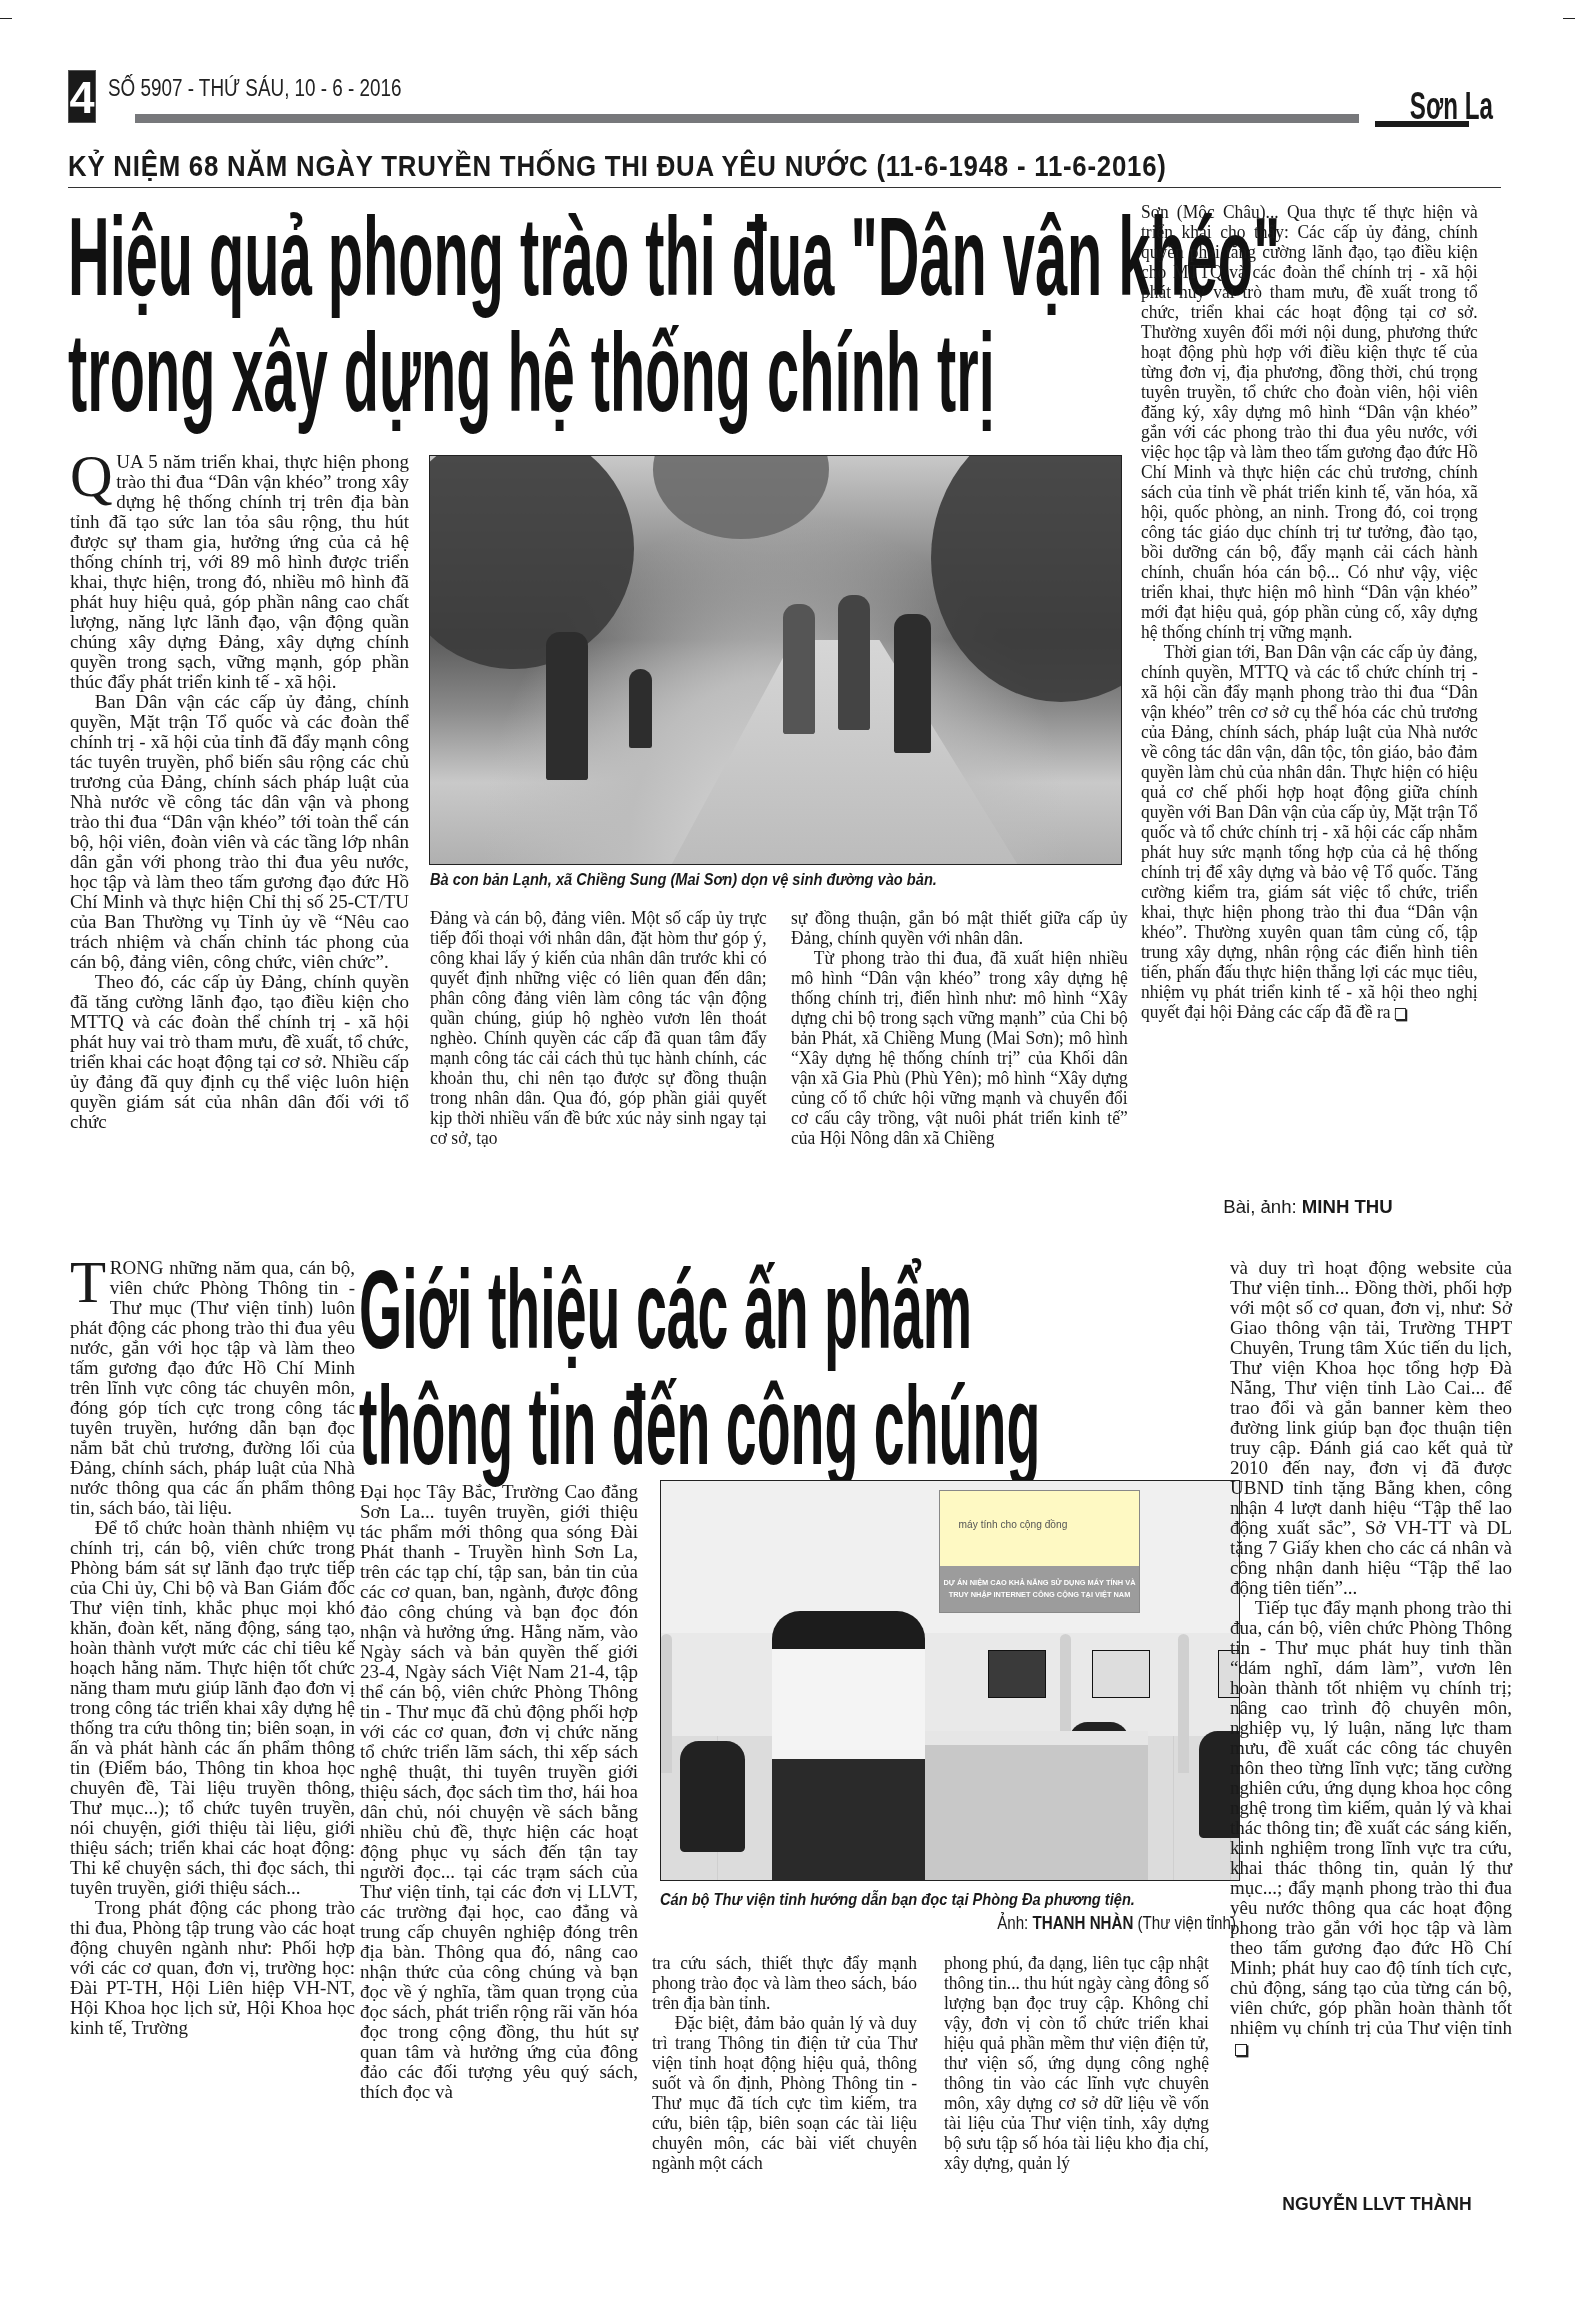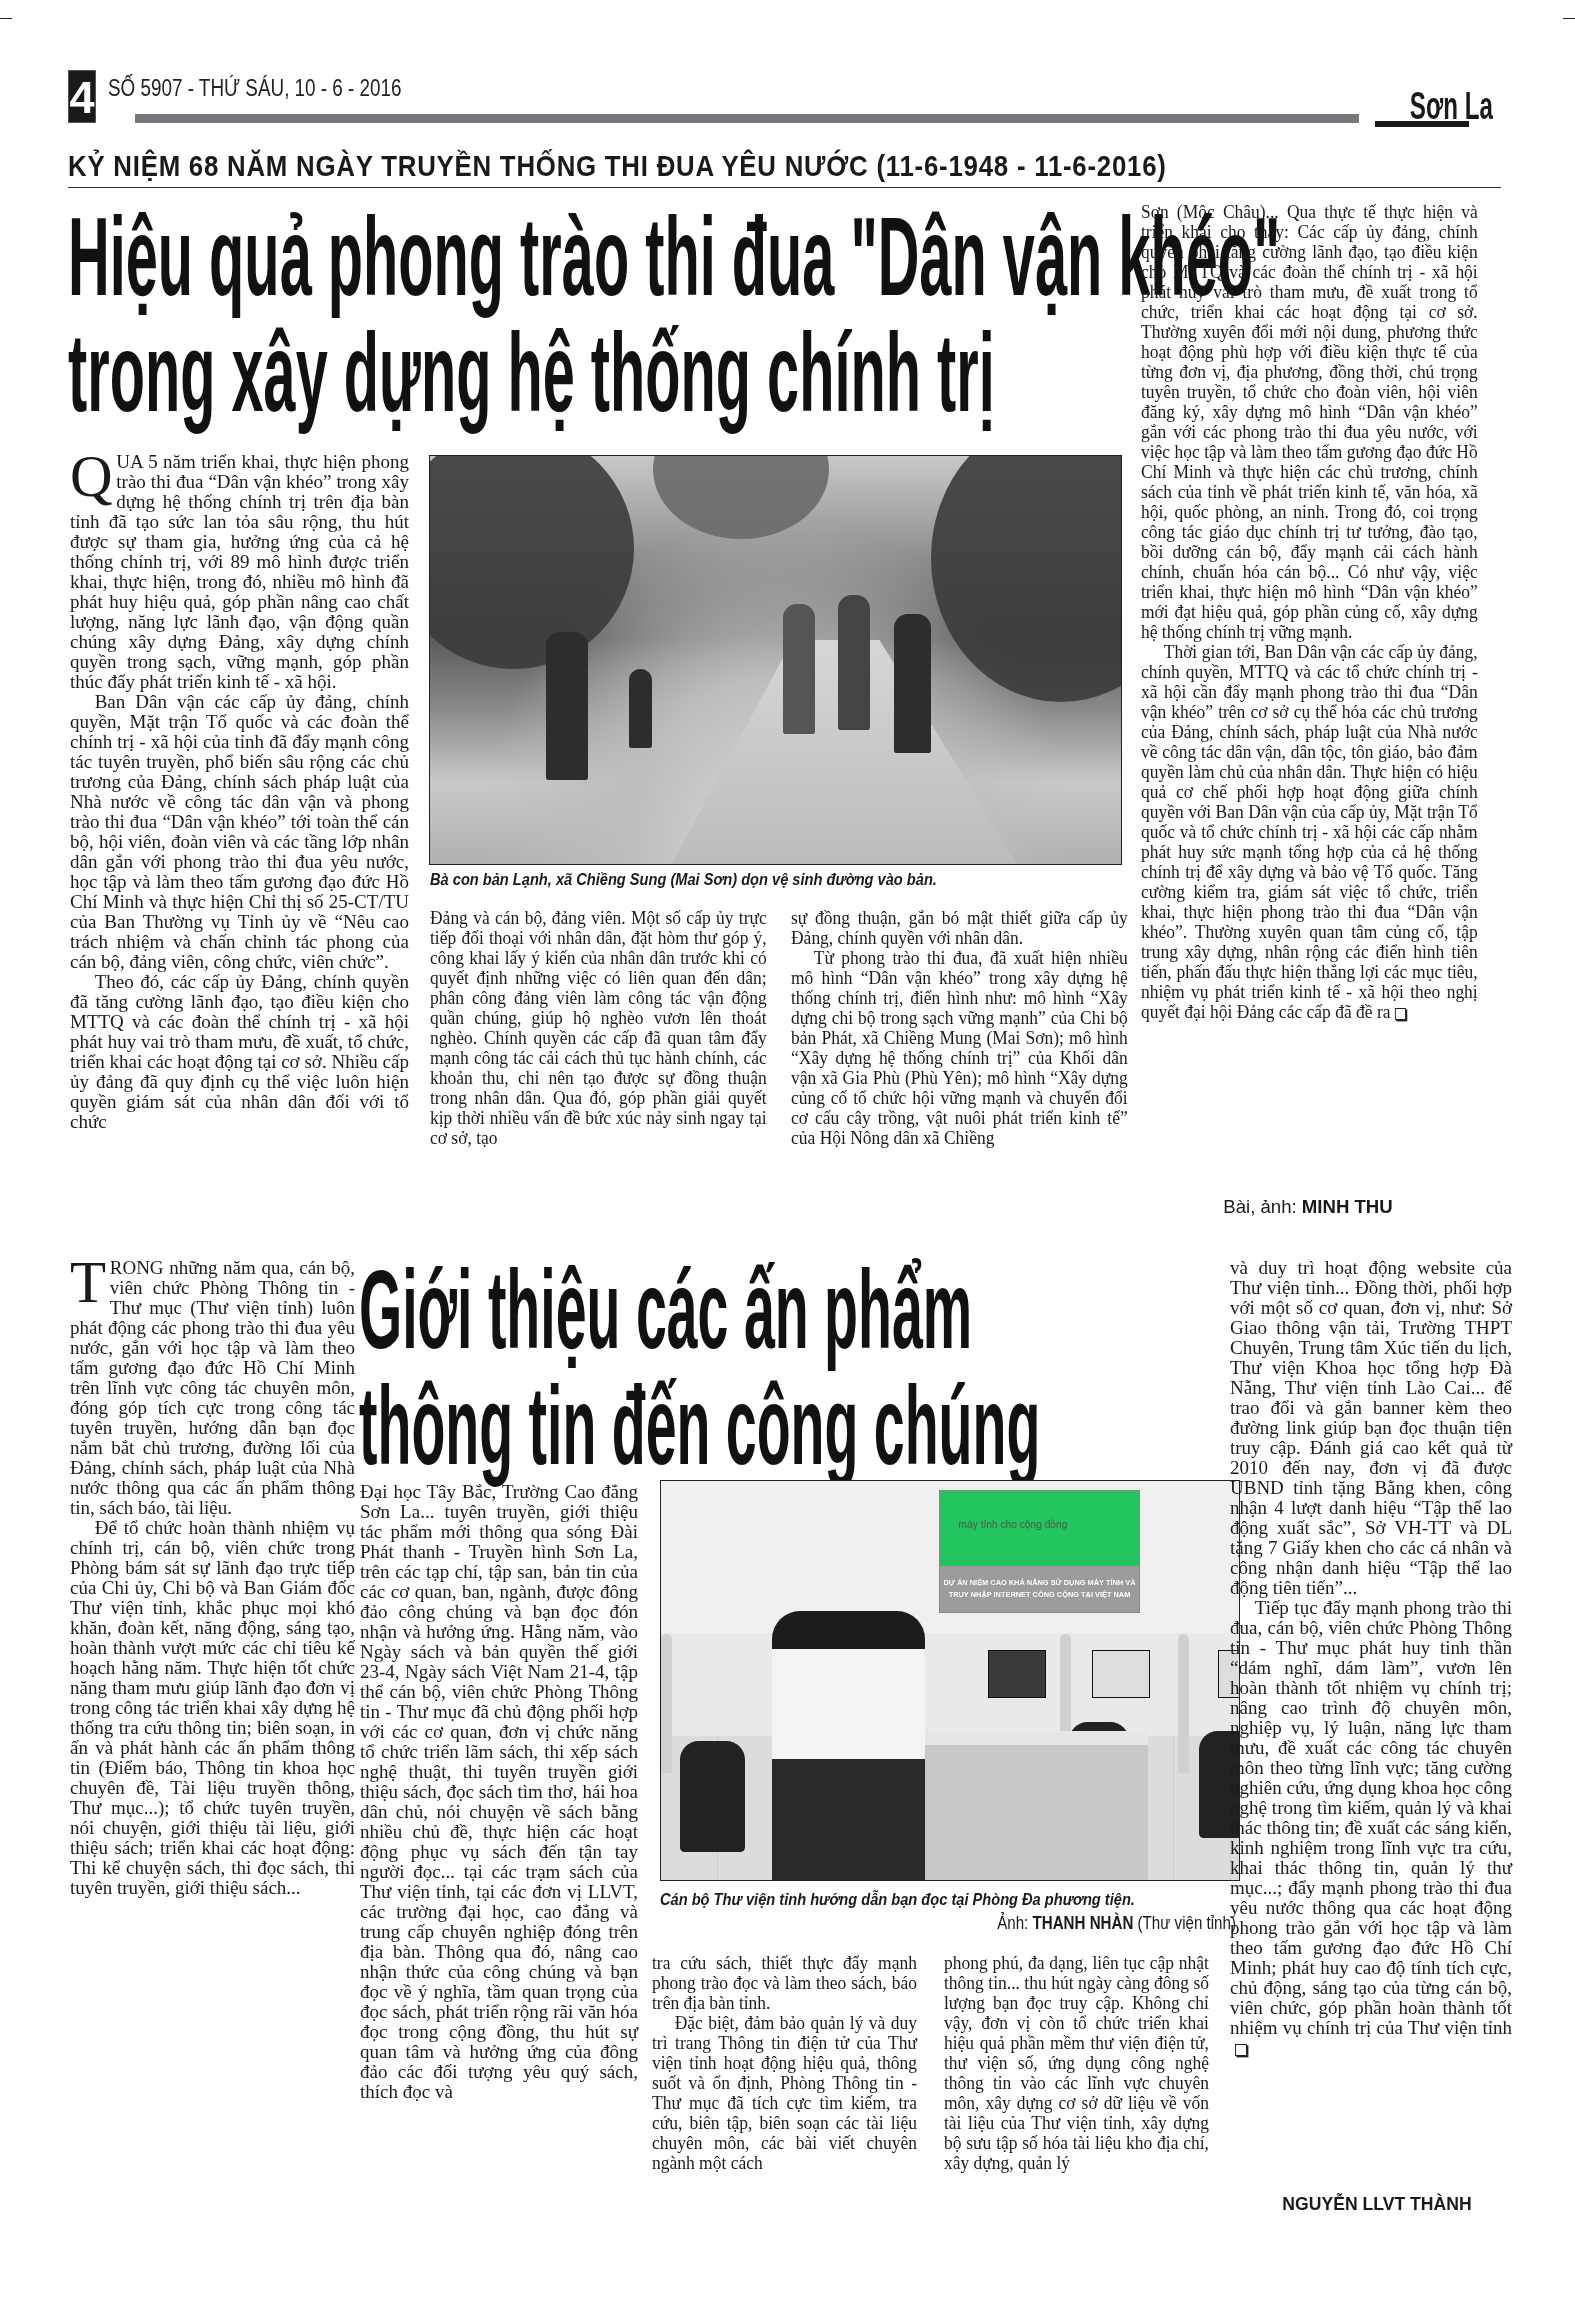--- a/index.html
+++ b/index.html
@@ -44,21 +44,21 @@
   .photo1{left:429px;top:455px;width:691px;height:408px;
     background:
       radial-gradient(ellipse at 50% 95%, #d8d8d8 0%, #bdbdbd 30%, transparent 60%),
       linear-gradient(180deg,#c8c8c8 0%,#9a9a9a 20%,#5c5c5c 45%,#8a8a8a 62%,#c9c9c9 80%,#b0b0b0 100%);}
   .photo1 .road{position:absolute;left:35%;bottom:0;width:50%;height:55%;background:linear-gradient(180deg,#d6d6d6,#bcbcbc);
     clip-path:polygon(35% 0,60% 0,100% 100%,0 100%);}
   .photo1 .tree{position:absolute;border-radius:50%;background:#3b3b3b;opacity:.9;}
   .photo1 .person{position:absolute;background:#2d2d2d;border-radius:14px 14px 2.8px 2.8px;}
   .photo2{left:660px;top:1480px;width:578px;height:399px;background:#e9e9e9;}
   .photo2 .wall{position:absolute;left:0;top:0;width:100%;height:38%;background:#f0f0f0;}
-  .photo2 .banner{position:absolute;left:278px;top:9.3px;width:199px;height:121px;background:#22c55e;border:0.9px solid #888;}
+  .photo2 .banner{position:absolute;left:278px;top:9.3px;width:199px;height:121px;background:#fef9c3;border:0.9px solid #888;}
   .photo2 .banner .stripe{position:absolute;left:0;bottom:0;width:100%;height:46px;background:#9c9c9c;color:#fff;
     font-family:"Liberation Sans",sans-serif;font-weight:bold;font-size:7.4px;text-align:center;line-height:12px;padding-top:11px;box-sizing:border-box;}
   .photo2 .floor{position:absolute;left:0;bottom:0;width:100%;height:36%;background:repeating-linear-gradient(90deg,#dcdcdc 0 56px,#cfcfcf 56px 57px);}
   .photo2 .booth{position:absolute;top:153px;width:11px;height:139px;background:#d0d0d0;border-radius:5.6px 5.6px 0 0;}
   .photo2 .monitor{position:absolute;top:169px;width:56px;height:46px;background:#3a3a3a;border:1.9px solid #111;}
   .photo2 .chair{position:absolute;background:#222;border-radius:18.6px 18.6px 4.6px 4.6px;}
   .photo2 .desk{position:absolute;left:209px;top:250px;width:278px;height:148px;background:#c8c8c8;border-top:14px solid #e6e6e6;}
   .photo2 .man{position:absolute;left:111px;top:130px;width:153px;height:269px;
     background:linear-gradient(180deg,#1c1c1c 0 14%,#f4f4f4 14% 55%,#2a2a2a 55% 100%);border-radius:28px 28px 0 0;}
 </style>
@@ -124,20 +124,21 @@
 
 <article>
   <div class="abs headline h2">
     <div>Giới thiệu các ấn phẩm</div>
     <div>thông tin đến công chúng</div>
   </div>
 
   <div class="col" style="left:70px;top:1258px;width:285px;">
     <p class="first"><span class="dropcap">T</span><span>RONG những năm qua, cán bộ, viên chức Phòng Thông tin - Thư mục (Thư viện tỉnh) luôn phát động các phong trào thi đua yêu nước, gắn với học tập và làm theo tấm gương đạo đức Hồ Chí Minh trên lĩnh vực công tác chuyên môn, đóng góp tích cực trong công tác tuyên truyền, hướng dẫn bạn đọc nắm bắt chủ trương, đường lối của Đảng, chính sách, pháp luật của Nhà nước thông qua các ấn phẩm thông tin, sách báo, tài liệu.</span></p>
     <p>Để tổ chức hoàn thành nhiệm vụ chính trị, cán bộ, viên chức trong Phòng bám sát sự lãnh đạo trực tiếp của Chi ủy, Chi bộ và Ban Giám đốc Thư viện tỉnh, khắc phục mọi khó khăn, đoàn kết, năng động, sáng tạo, hoàn thành vượt mức các chỉ tiêu kế hoạch hằng năm. Thực hiện tốt chức năng tham mưu giúp lãnh đạo đơn vị trong công tác triển khai xây dựng hệ thống tra cứu thông tin; biên soạn, in ấn và phát hành các ấn phẩm thông tin (Điểm báo, Thông tin khoa học chuyên đề, Tài liệu truyền thông, Thư mục...); tổ chức tuyên truyền, nói chuyện, giới thiệu tài liệu, giới thiệu sách; triển khai các hoạt động: Thi kể chuyện sách, thi đọc sách, thi tuyên truyền, giới thiệu sách...</p>
+    <p>Trong phát động các phong trào thi đua, Phòng tập trung vào các hoạt động chuyên ngành như: Phối hợp với các cơ quan, đơn vị, trường học: Đài PT-TH, Hội Liên hiệp VH-NT, Hội Khoa học lịch sử, Hội Khoa học kinh tế, Trường</p>
   </div>
 
   <div class="col" style="left:360px;top:1482px;width:278px;">
     <p class="first">Đại học Tây Bắc, Trường Cao đẳng Sơn La... tuyên truyền, giới thiệu tác phẩm mới thông qua sóng Đài Phát thanh - Truyền hình Sơn La, trên các tạp chí, tập san, bản tin của các cơ quan, ban, ngành, được đông đảo công chúng và bạn đọc đón nhận và hưởng ứng. Hằng năm, vào Ngày sách và bản quyền thế giới 23-4, Ngày sách Việt Nam 21-4, tập thể cán bộ, viên chức Phòng Thông tin - Thư mục đã chủ động phối hợp với các cơ quan, đơn vị chức năng tổ chức triển lãm sách, thi xếp sách nghệ thuật, thi tuyên truyền giới thiệu sách, đọc sách tìm thơ, hái hoa dân chủ, nói chuyện về sách bằng nhiều chủ đề, thực hiện các hoạt động phục vụ sách đến tận tay người đọc... tại các trạm sách của Thư viện tỉnh, tại các đơn vị LLVT, các trường đại học, cao đẳng và trung cấp chuyên nghiệp đóng trên địa bàn. Thông qua đó, nâng cao nhận thức của công chúng và bạn đọc về ý nghĩa, tầm quan trọng của đọc sách, phát triển rộng rãi văn hóa đọc trong cộng đồng, thu hút sự quan tâm và hưởng ứng của đông đảo các đối tượng yêu quý sách, thích đọc và</p>
   </div>
 
   <figure style="margin:0;">
     <div class="photo photo2">
       <div class="wall"></div>
       <div class="banner">

